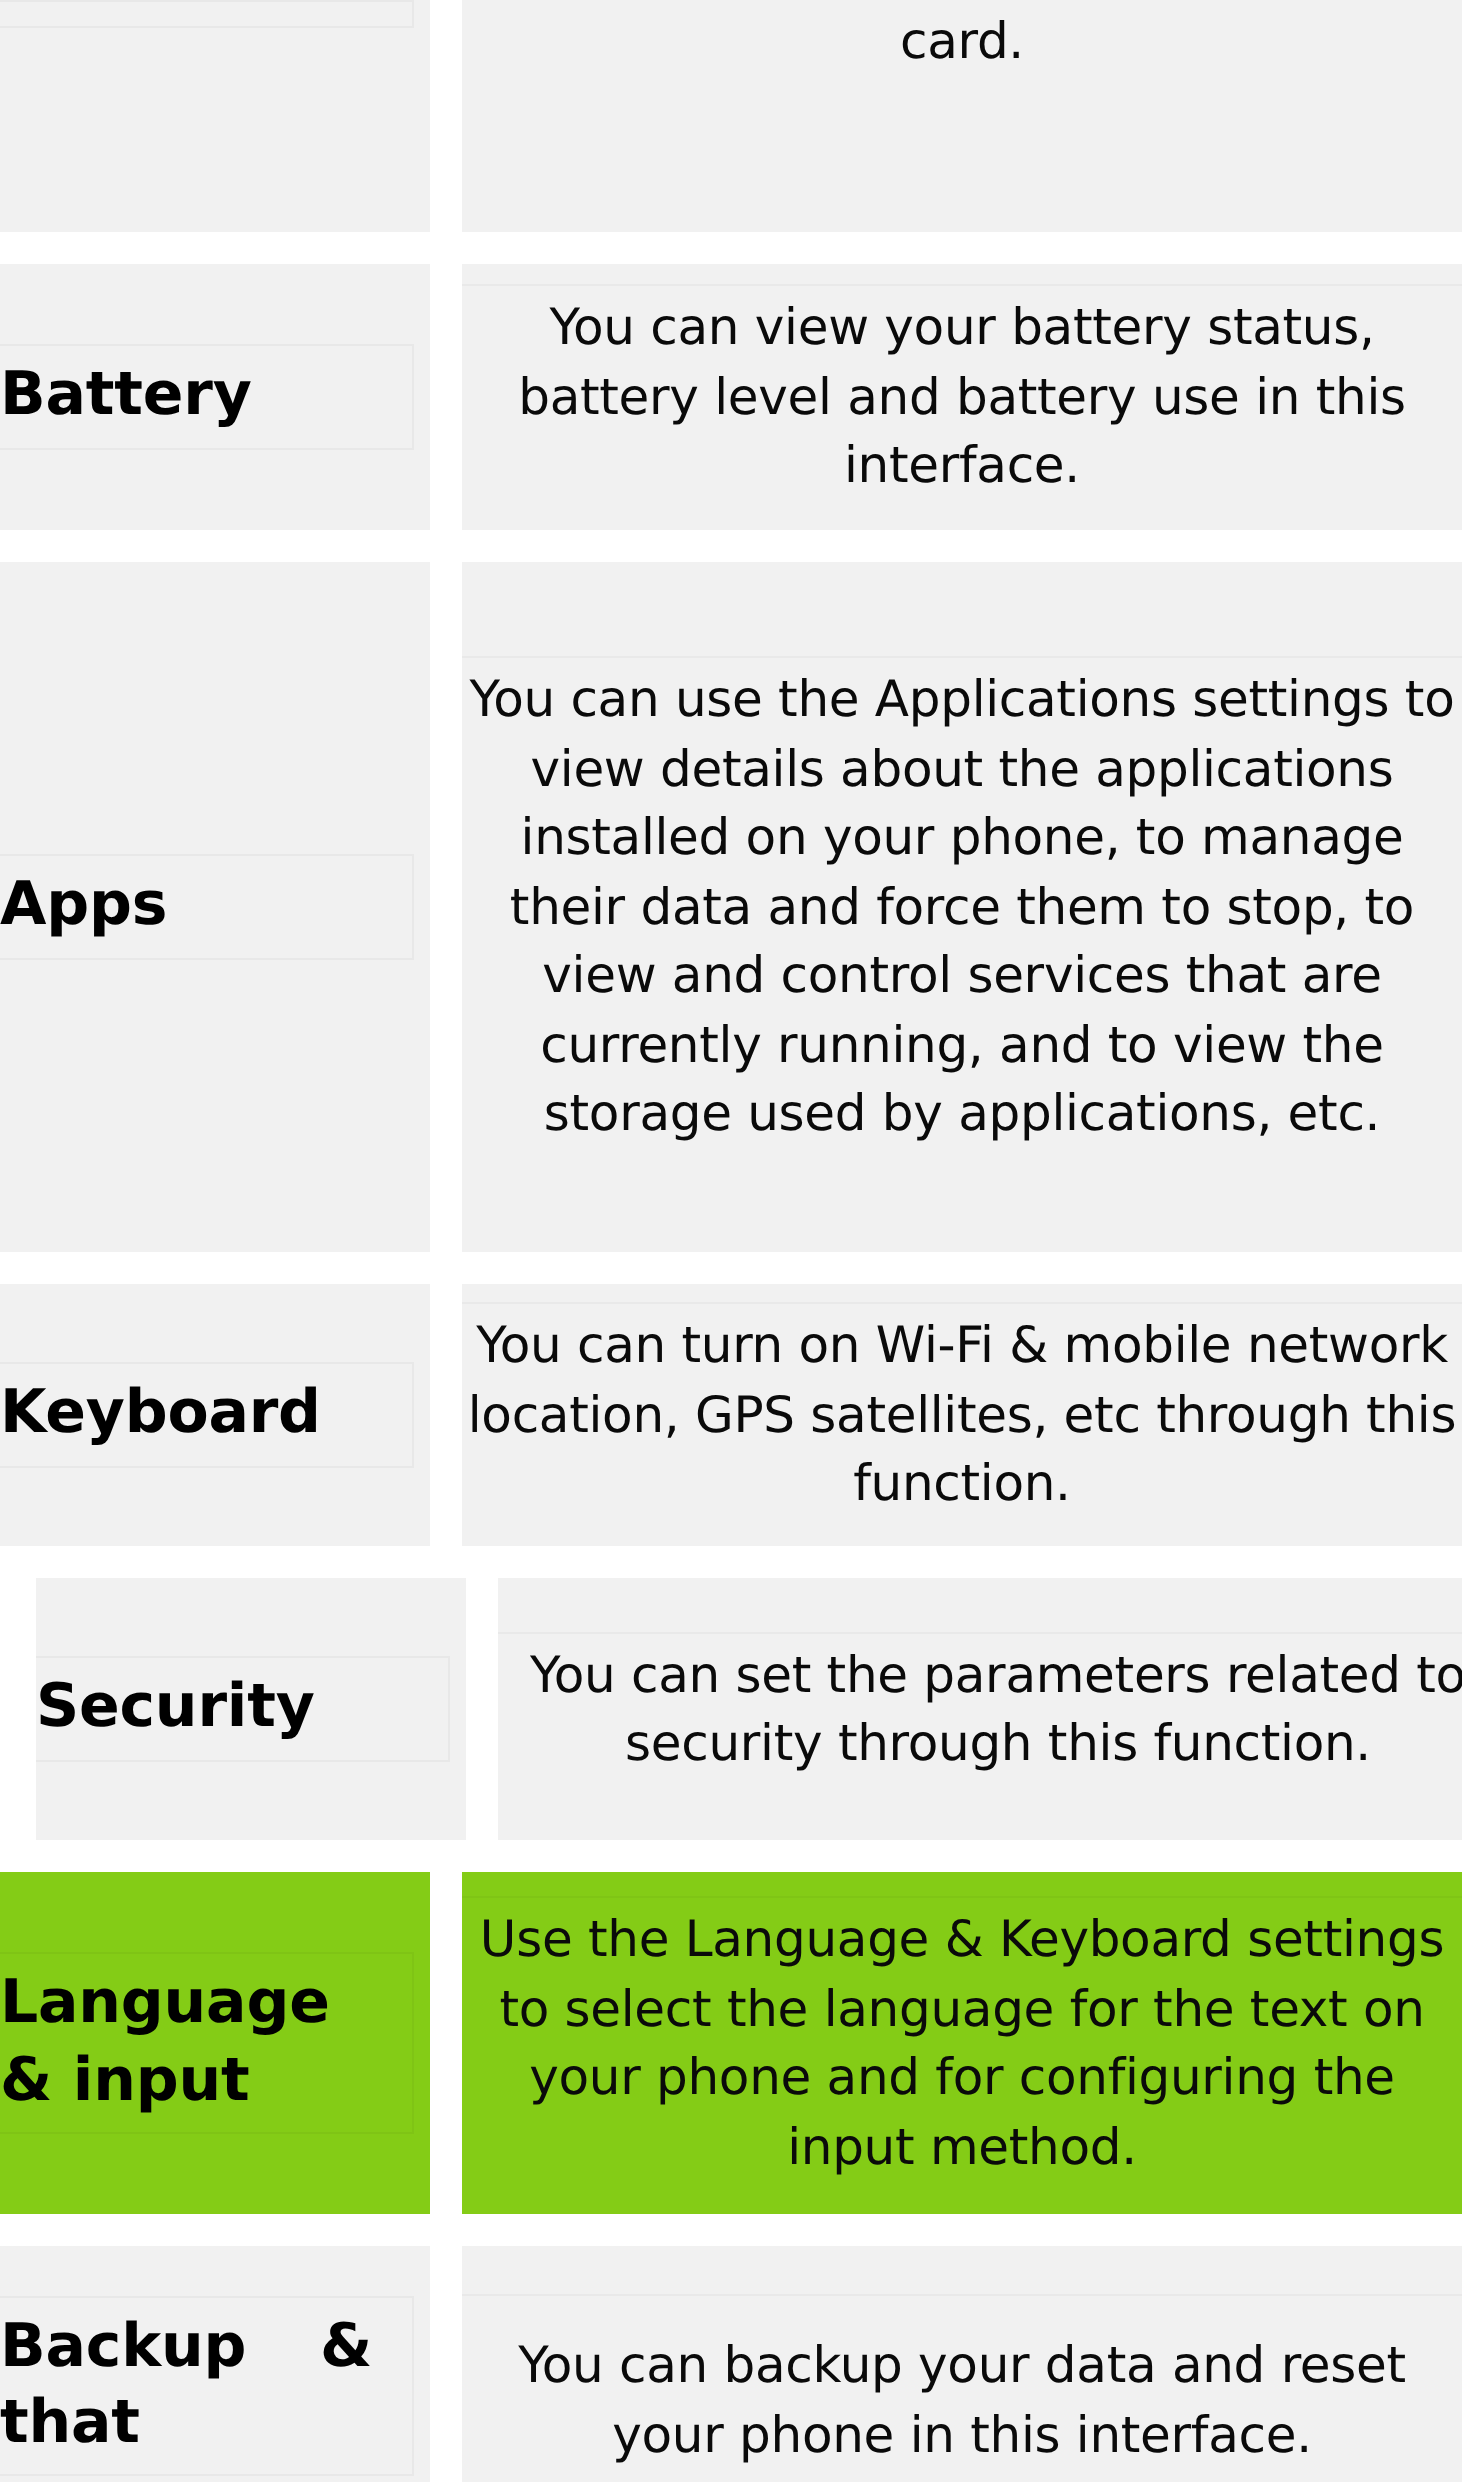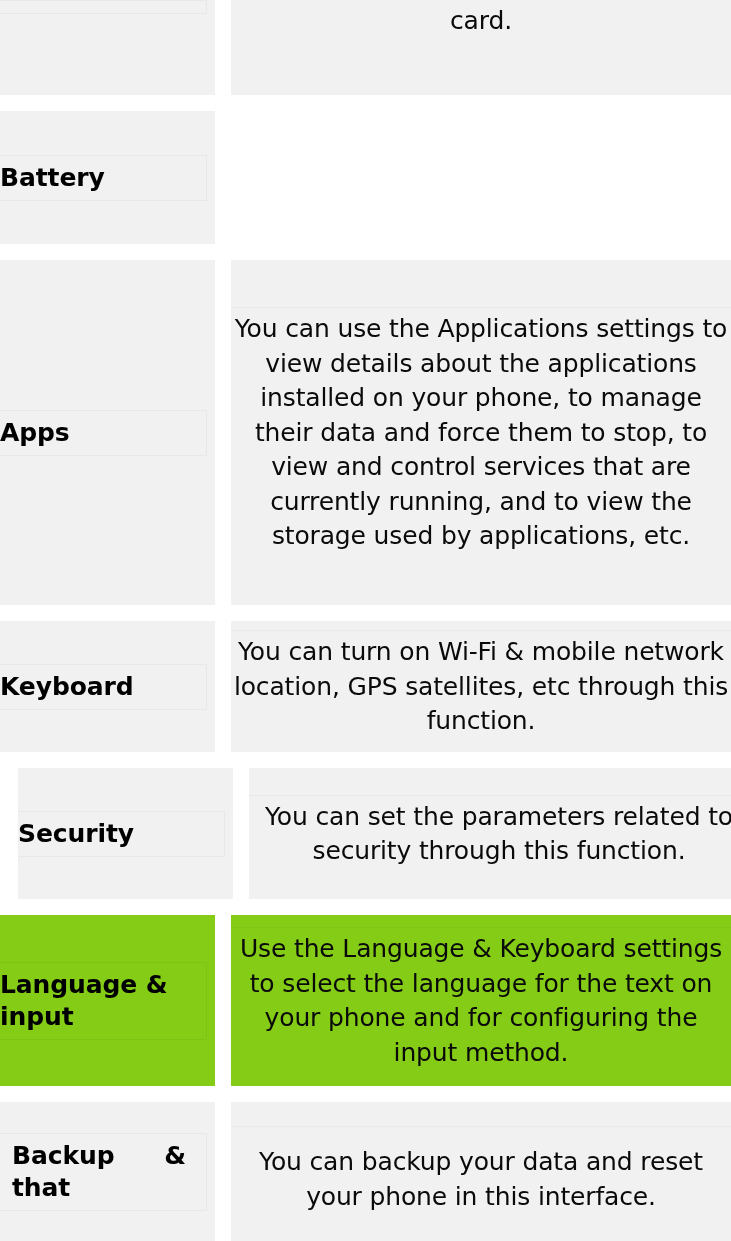--- a/index.html
+++ b/index.html
@@ -59,30 +59,29 @@
     padding: 0 8px 0 0;
   }
   .term-inner {
     width: 100%;
     box-sizing: border-box;
     border: 1px solid rgba(0,0,0,0.035);
     border-left: none;
     padding: 6px 20px 6px 0;
   }
   .term-text {
-    font-size: 25px;
+    font-size: 30px;
     font-weight: bold;
     color: #000000;
     line-height: 1.28;
     letter-spacing: -0.1px;
   }
   
   .term-text.spread {
     display: block;
-    padding-left: 12px;
   }
   .term-text.spread .line-justify {
     display: flex;
     justify-content: space-between;
     width: 100%;
   }
 
   
   .gutter {
     flex: 0 0 16px;
@@ -123,41 +122,46 @@
   
   .row-clip-bottom { margin-bottom: 0; }
 </style>
 </head>
 <body>
 
 <div class="doc">
 
   <div class="table">
 
-    <div class="row row-clip-top" style="height:95px; margin-bottom:16px;">
+    <div class="row row-clip-top" style="height:116px; margin-bottom:16px;">
       <div class="cell cell-term">
         <div class="term-inner">
           <span class="term-text"></span>
         </div>
       </div>
       <div class="gutter"></div>
       <div class="cell cell-def">
         <div class="def-inner">
           <div class="def-text">card.</div>
         </div>
       </div>
     </div>
 
     <div class="row" style="height:133px; margin-bottom:16px;">
       <div class="cell cell-term">
         <div class="term-inner">
           <span class="term-text">Battery</span>
         </div>
       </div>
       <div class="gutter"></div>
+      <div class="cell cell-def">
+        <div class="def-inner">
+          <div class="def-text">You can view your battery status, battery level and battery use in this interface.</div>
+        </div>
+      </div>
     </div>
 
     <div class="row" style="height:345px; margin-bottom:16px;">
       <div class="cell cell-term">
         <div class="term-inner">
           <span class="term-text">Apps</span>
         </div>
       </div>
       <div class="gutter"></div>
       <div class="cell cell-def">

